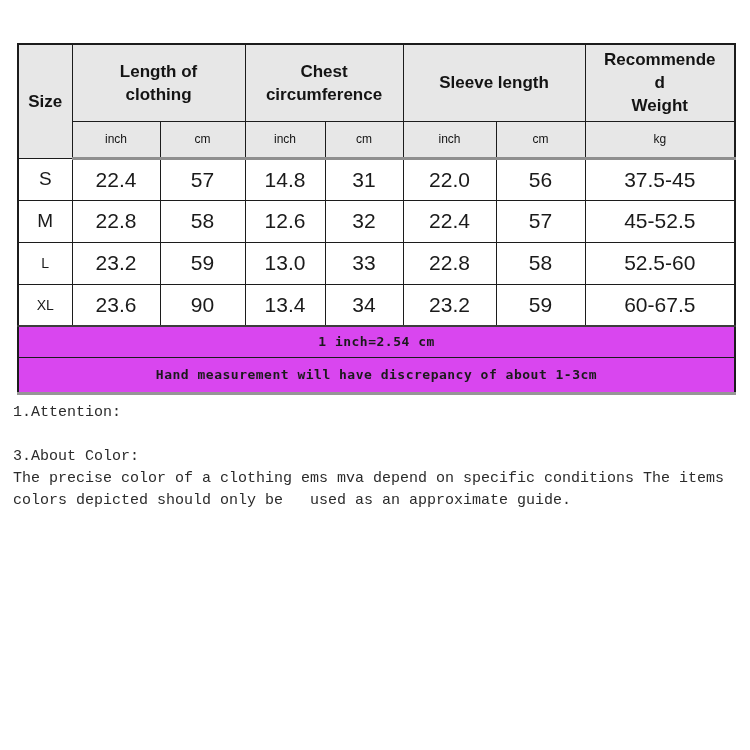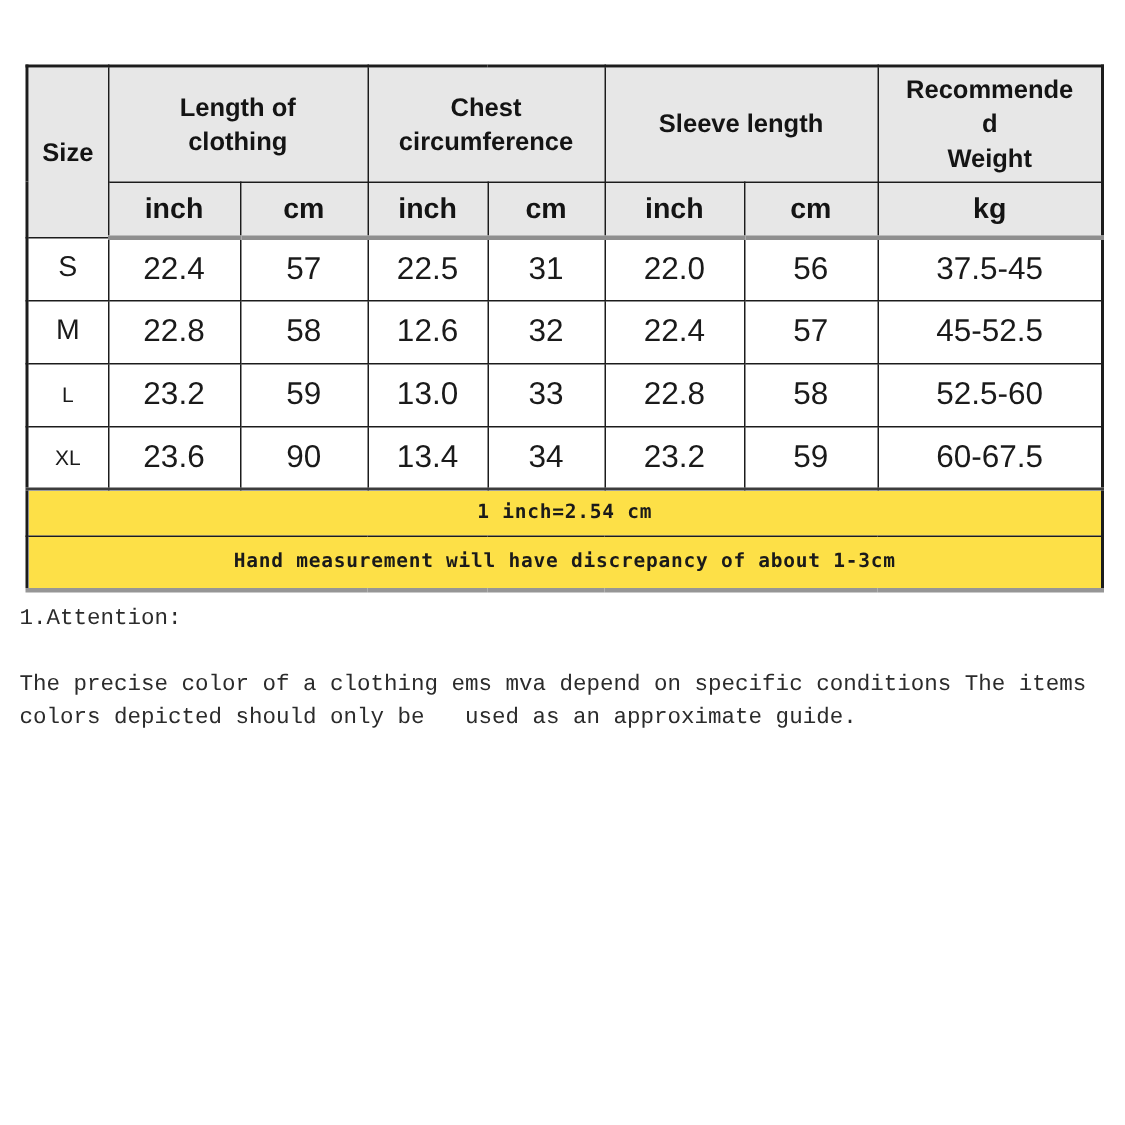--- a/index.html
+++ b/index.html
@@ -44,41 +44,41 @@
     background: #e7e7e7;
     font-weight: bold;
     font-size: 17px;
     line-height: 23px;
     white-space: pre-line;
     color: #141414;
   }
   thead tr.group-row { height: 77px; }
   thead tr.unit-row  { height: 37px; }
   thead tr.unit-row th {
-    font-weight: bold;
-    font-size: 19px;
+    font-weight: normal;
+    font-size: 12px;
     border-bottom: 3px solid #8f8f8f;
   }
   tbody tr { height: 42px; }
   tbody td {
     font-size: 21px;
     border-top: 2px solid #3d3d3d;
     background: #ffffff;
   }
   tbody tr.row-s td.size-cell,
   tbody tr.row-m td.size-cell { font-size: 19px; }
   tbody tr.row-l td.size-cell,
   tbody tr.row-xl td.size-cell { font-size: 14px; }
   tfoot td {
     font-family: "DejaVu Sans Mono", "Liberation Mono", monospace;
     font-weight: bold;
     font-size: 13px;
     letter-spacing: 0.5px;
     border-top: 1px solid #1c1c1c;
-    background: #fde047;
+    background: #d946ef;
   }
   tfoot tr.note-1 { height: 31px; }
   tfoot tr.note-2 { height: 36px; }
   tfoot tr.note-1 td { border-top: 2px solid #3d3d3d; }
 
   
   .notes-area {
     position: absolute;
     left: 13px;
     top: 402px;
@@ -129,21 +129,21 @@
         <th>inch</th>
         <th>cm</th>
         <th>kg</th>
       </tr>
     </thead>
     <tbody>
       <tr class="row-s">
         <td class="size-cell">S</td>
         <td>22.4</td>
         <td>57</td>
-        <td>22.5</td>
+        <td>14.8</td>
         <td>31</td>
         <td>22.0</td>
         <td>56</td>
         <td>37.5-45</td>
       </tr>
       <tr class="row-m">
         <td class="size-cell">M</td>
         <td>22.8</td>
         <td>58</td>
         <td>12.6</td>
@@ -183,17 +183,18 @@
     </tfoot>
   </table>
 
   <div class="notes-area">
     <div class="section">
       <div class="heading">1.Attention:</div>
     </div>
     <div class="section">
     </div>
     <div class="section">
+      <div class="heading">3.About Color:</div>
       <div class="body-text">The precise color of a clothing ems mva depend on specific conditions The items colors depicted should only be   used as an approximate guide.</div>
     </div>
   </div>
 
 </div>
 
 </body></html>

